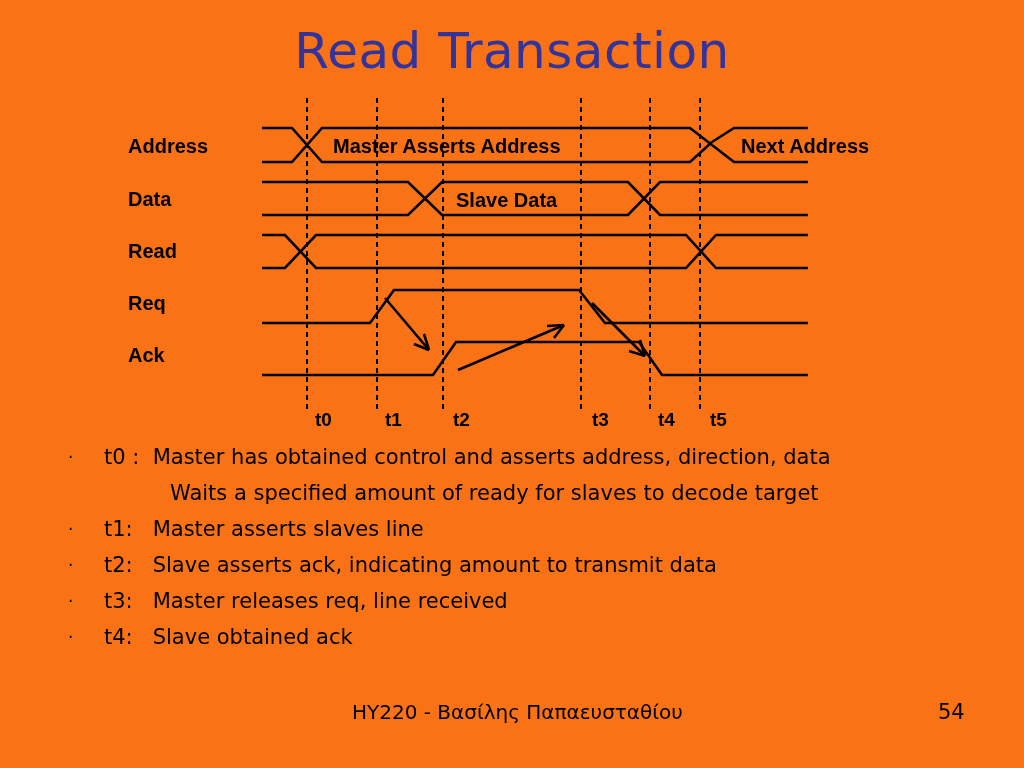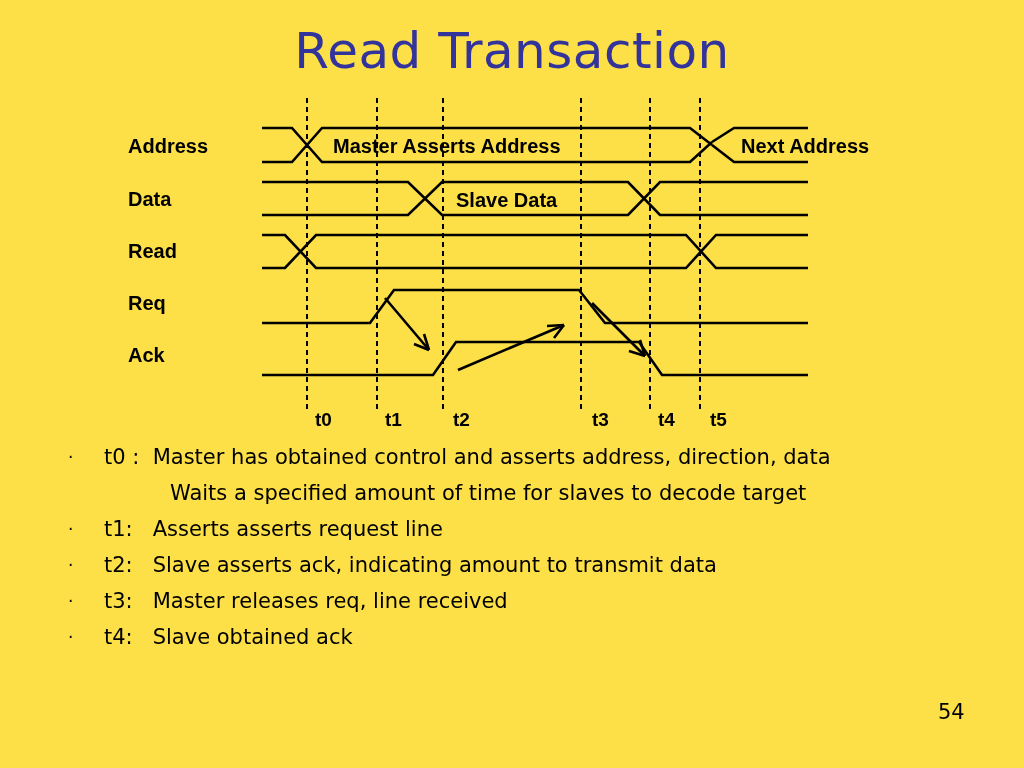--- a/index.html
+++ b/index.html
@@ -12,21 +12,21 @@
     height: 768px;
     position: relative;
     overflow: hidden;
     font-family: "DejaVu Sans", sans-serif;
   }
   #slide {
     position: absolute;
     left: 0; top: 0;
     width: 1024px;
     height: 768px;
-    background: #fde047;
+    background: #f97316;
   }
   #slide-title {
     position: absolute;
     left: 0;
     top: 22px;
     width: 1024px;
     text-align: center;
     font-family: "DejaVu Sans", sans-serif;
     font-size: 50px;
     font-weight: 400;
@@ -193,41 +193,42 @@
 
   </svg>
 
   <div id="bullets">
 
     <div class="bullet-row">
       <div class="bullet-dot">·</div>
       <div class="bullet-text">t0 :  Master has obtained control and asserts address, direction, data</div>
     </div>
 
-    <div class="bullet-cont">Waits a specified amount of time for slaves to decode target</div>
-
-    <div class="bullet-row">
-      <div class="bullet-dot">·</div>
-      <div class="bullet-text">t1:   Asserts asserts request line</div>
+    <div class="bullet-cont">Waits a specified amount of ready for slaves to decode target</div>
+
+    <div class="bullet-row">
+      <div class="bullet-dot">·</div>
+      <div class="bullet-text">t1:   Master asserts slaves line</div>
     </div>
 
     <div class="bullet-row">
       <div class="bullet-dot">·</div>
       <div class="bullet-text">t2:   Slave asserts ack, indicating amount to transmit data</div>
     </div>
 
     <div class="bullet-row">
       <div class="bullet-dot">·</div>
       <div class="bullet-text">t3:   Master releases req, line received</div>
     </div>
 
     <div class="bullet-row">
       <div class="bullet-dot">·</div>
       <div class="bullet-text">t4:   Slave obtained ack</div>
     </div>
 
   </div>
 
   <div id="footer">
+    <div id="footer-author">ΗΥ220 - Βασίλης Παπαευσταθίου</div>
     <div id="footer-page">54</div>
   </div>
 
 </div>
 
 </body></html>

